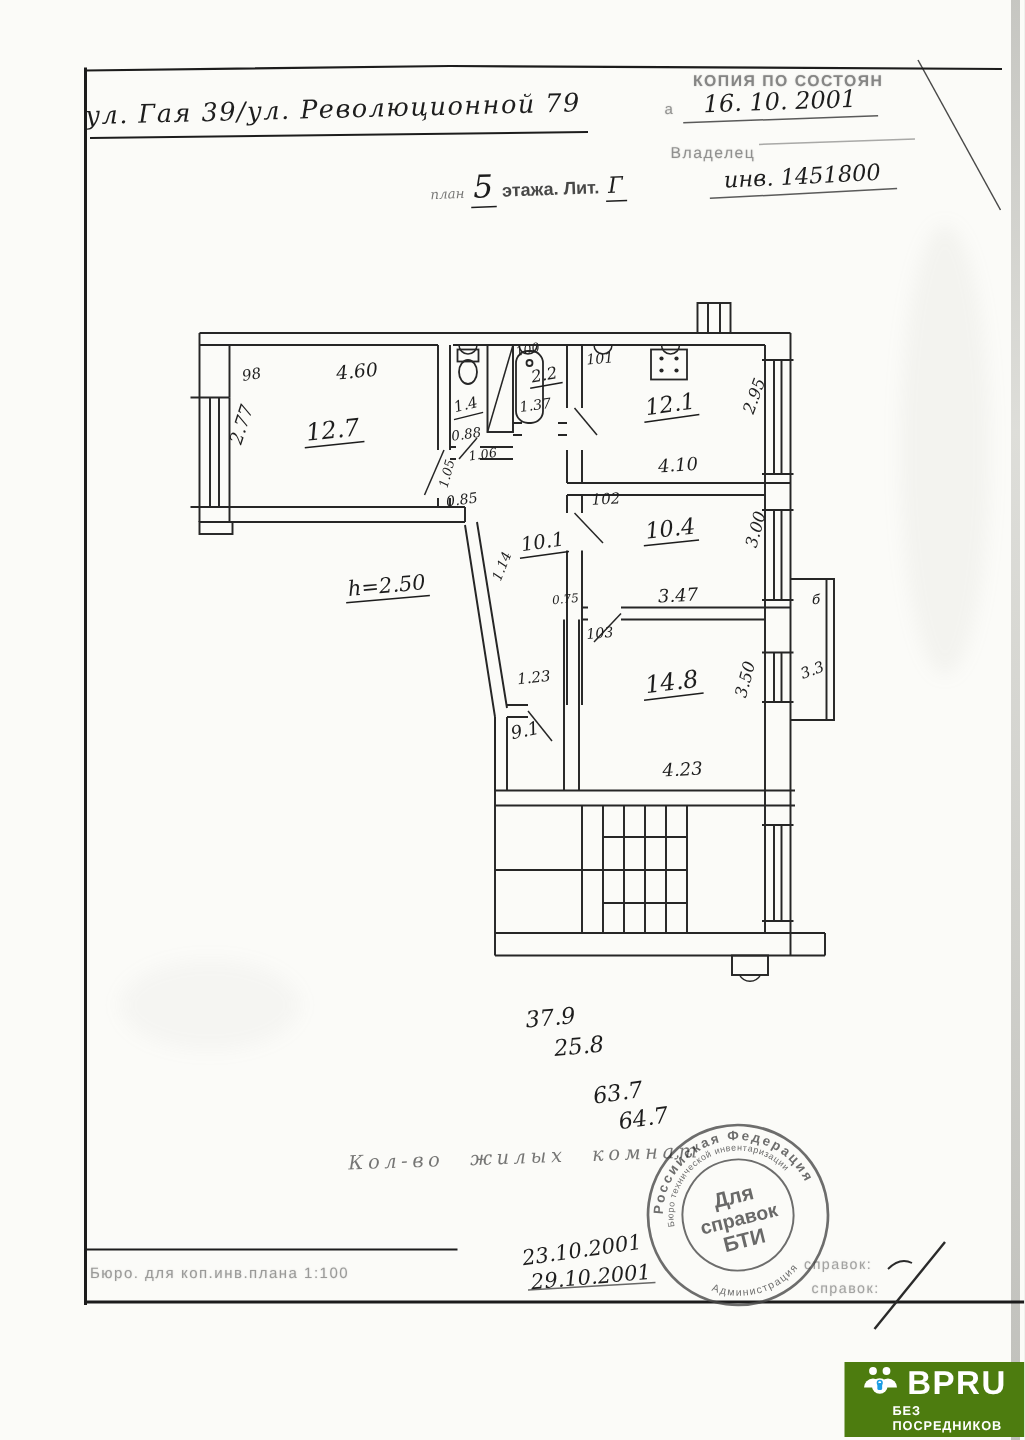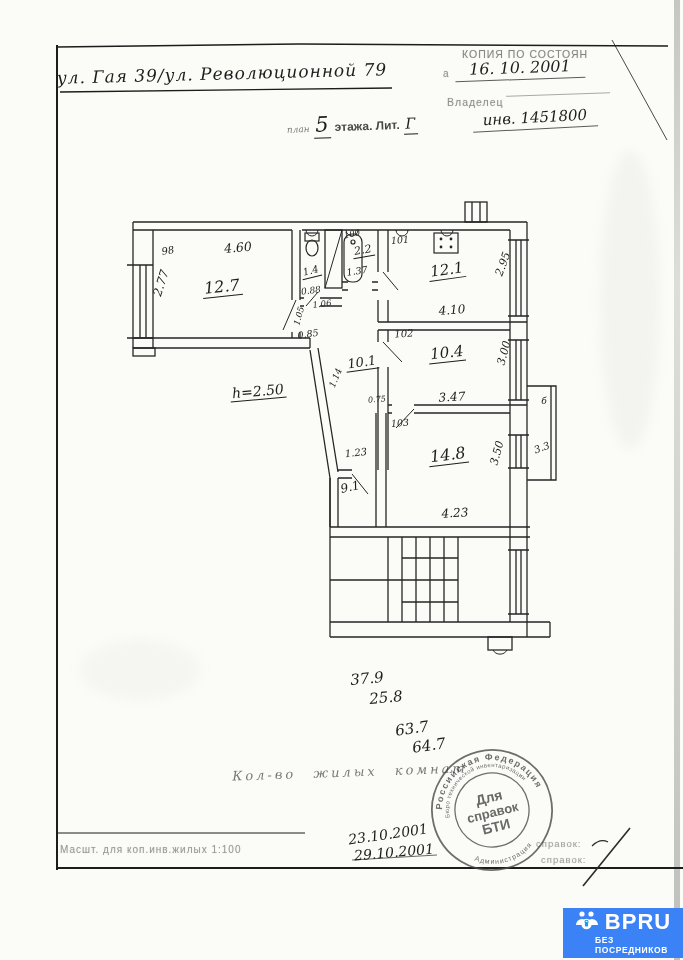--- a/index.html
+++ b/index.html
@@ -13,21 +13,21 @@
     position:absolute;transform:translate(-50%,-50%);
     white-space:nowrap;color:#1d1d1d;
     font-family:"DejaVu Serif","Liberation Serif",serif;font-style:italic;
     line-height:1;z-index:3;
   }
   .u{border-bottom:1.5px solid #1d1d1d;padding:0 2px 1px;}
   
   .stamped{
     position:absolute;white-space:nowrap;z-index:3;
     font-family:"Liberation Sans",sans-serif;
-    color:rgba(45,45,45,.8);letter-spacing:1px;font-weight:normal;
+    color:rgba(45,45,45,.8);letter-spacing:1px;font-weight:bold;
     text-shadow:0 0 1px rgba(90,90,90,.55);
   }
   .uline{position:absolute;border-bottom:1.3px solid rgba(50,50,50,.75);z-index:3;}
   #plan-svg{position:absolute;left:0;top:0;z-index:2;}
   
   .scan-band{position:absolute;top:0;right:3px;width:6px;height:960px;
     background:linear-gradient(#9b9b95,#c6c6c0 30%,#a8a8a2 70%,#8f8f89);opacity:.55;z-index:1;}
   .smudge{position:absolute;border-radius:50%;filter:blur(6px);z-index:1;}
   
   #watermark{
@@ -232,25 +232,25 @@
   <div class="lbl" style="left:367px;top:679px;font-size:15px;transform:translate(-50%,-50%) rotate(-5deg);">37.9</div>
   <div class="lbl" style="left:386px;top:698px;font-size:15px;transform:translate(-50%,-50%) rotate(-5deg);">25.8</div>
   <div class="lbl" style="left:412px;top:729px;font-size:15px;transform:translate(-50%,-50%) rotate(-8deg);">63.7</div>
   <div class="lbl" style="left:429px;top:746px;font-size:15px;transform:translate(-50%,-50%) rotate(-8deg);">64.7</div>
 
   <div class="lbl" style="left:350px;top:772px;font-size:13px;transform:translate(-50%,-50%) rotate(-2deg);letter-spacing:3px;word-spacing:10px;opacity:.6;">Кол-во жилых комнат</div>
 
   <div class="lbl" style="left:388px;top:834px;font-size:14px;transform:translate(-50%,-50%) rotate(-8deg);">23.10.2001</div>
   <div class="lbl" style="left:394px;top:852px;font-size:14px;transform:translate(-50%,-50%) rotate(-5deg);">29.10.2001</div>
 
-  <div class="stamped" style="left:60px;top:844px;font-size:10px;opacity:.55;font-weight:normal;">Масшт. для коп.инв.жилых 1:100</div>
+  <div class="stamped" style="left:60px;top:844px;font-size:10px;opacity:.55;font-weight:normal;">Бюро. для коп.инв.плана 1:100</div>
   <div class="stamped" style="left:536px;top:838px;font-size:9.5px;opacity:.5;font-weight:normal;">справок:</div>
   <div class="stamped" style="left:541px;top:854px;font-size:9.5px;opacity:.5;font-weight:normal;">справок:</div>
 
-  <div id="watermark" style="background: #3b82f6;">
+  <div id="watermark" style="background: #4d7c0f;">
     <div class="row">
       <svg width="26" height="22" viewBox="0 0 26 22">
         <circle cx="7" cy="3" r="2.6" fill="#ffffff"></circle>
         <circle cx="16" cy="3" r="2.6" fill="#ffffff"></circle>
         <path d="M1,14 a6,6 0 0 1 12,0 z" fill="#ffffff"></path>
         <path d="M11,14 a6,6 0 0 1 12,0 z" fill="#ffffff"></path>
         <circle cx="11.5" cy="13" r="5.2" fill="#ffffff"></circle>
         <rect x="9.9" y="11" width="3.2" height="4.6" rx="1" fill="#1b9de4"></rect>
         <circle cx="11.5" cy="10.8" r="1.5" fill="none" stroke="#1b9de4" stroke-width="1.1"></circle>
       </svg>

